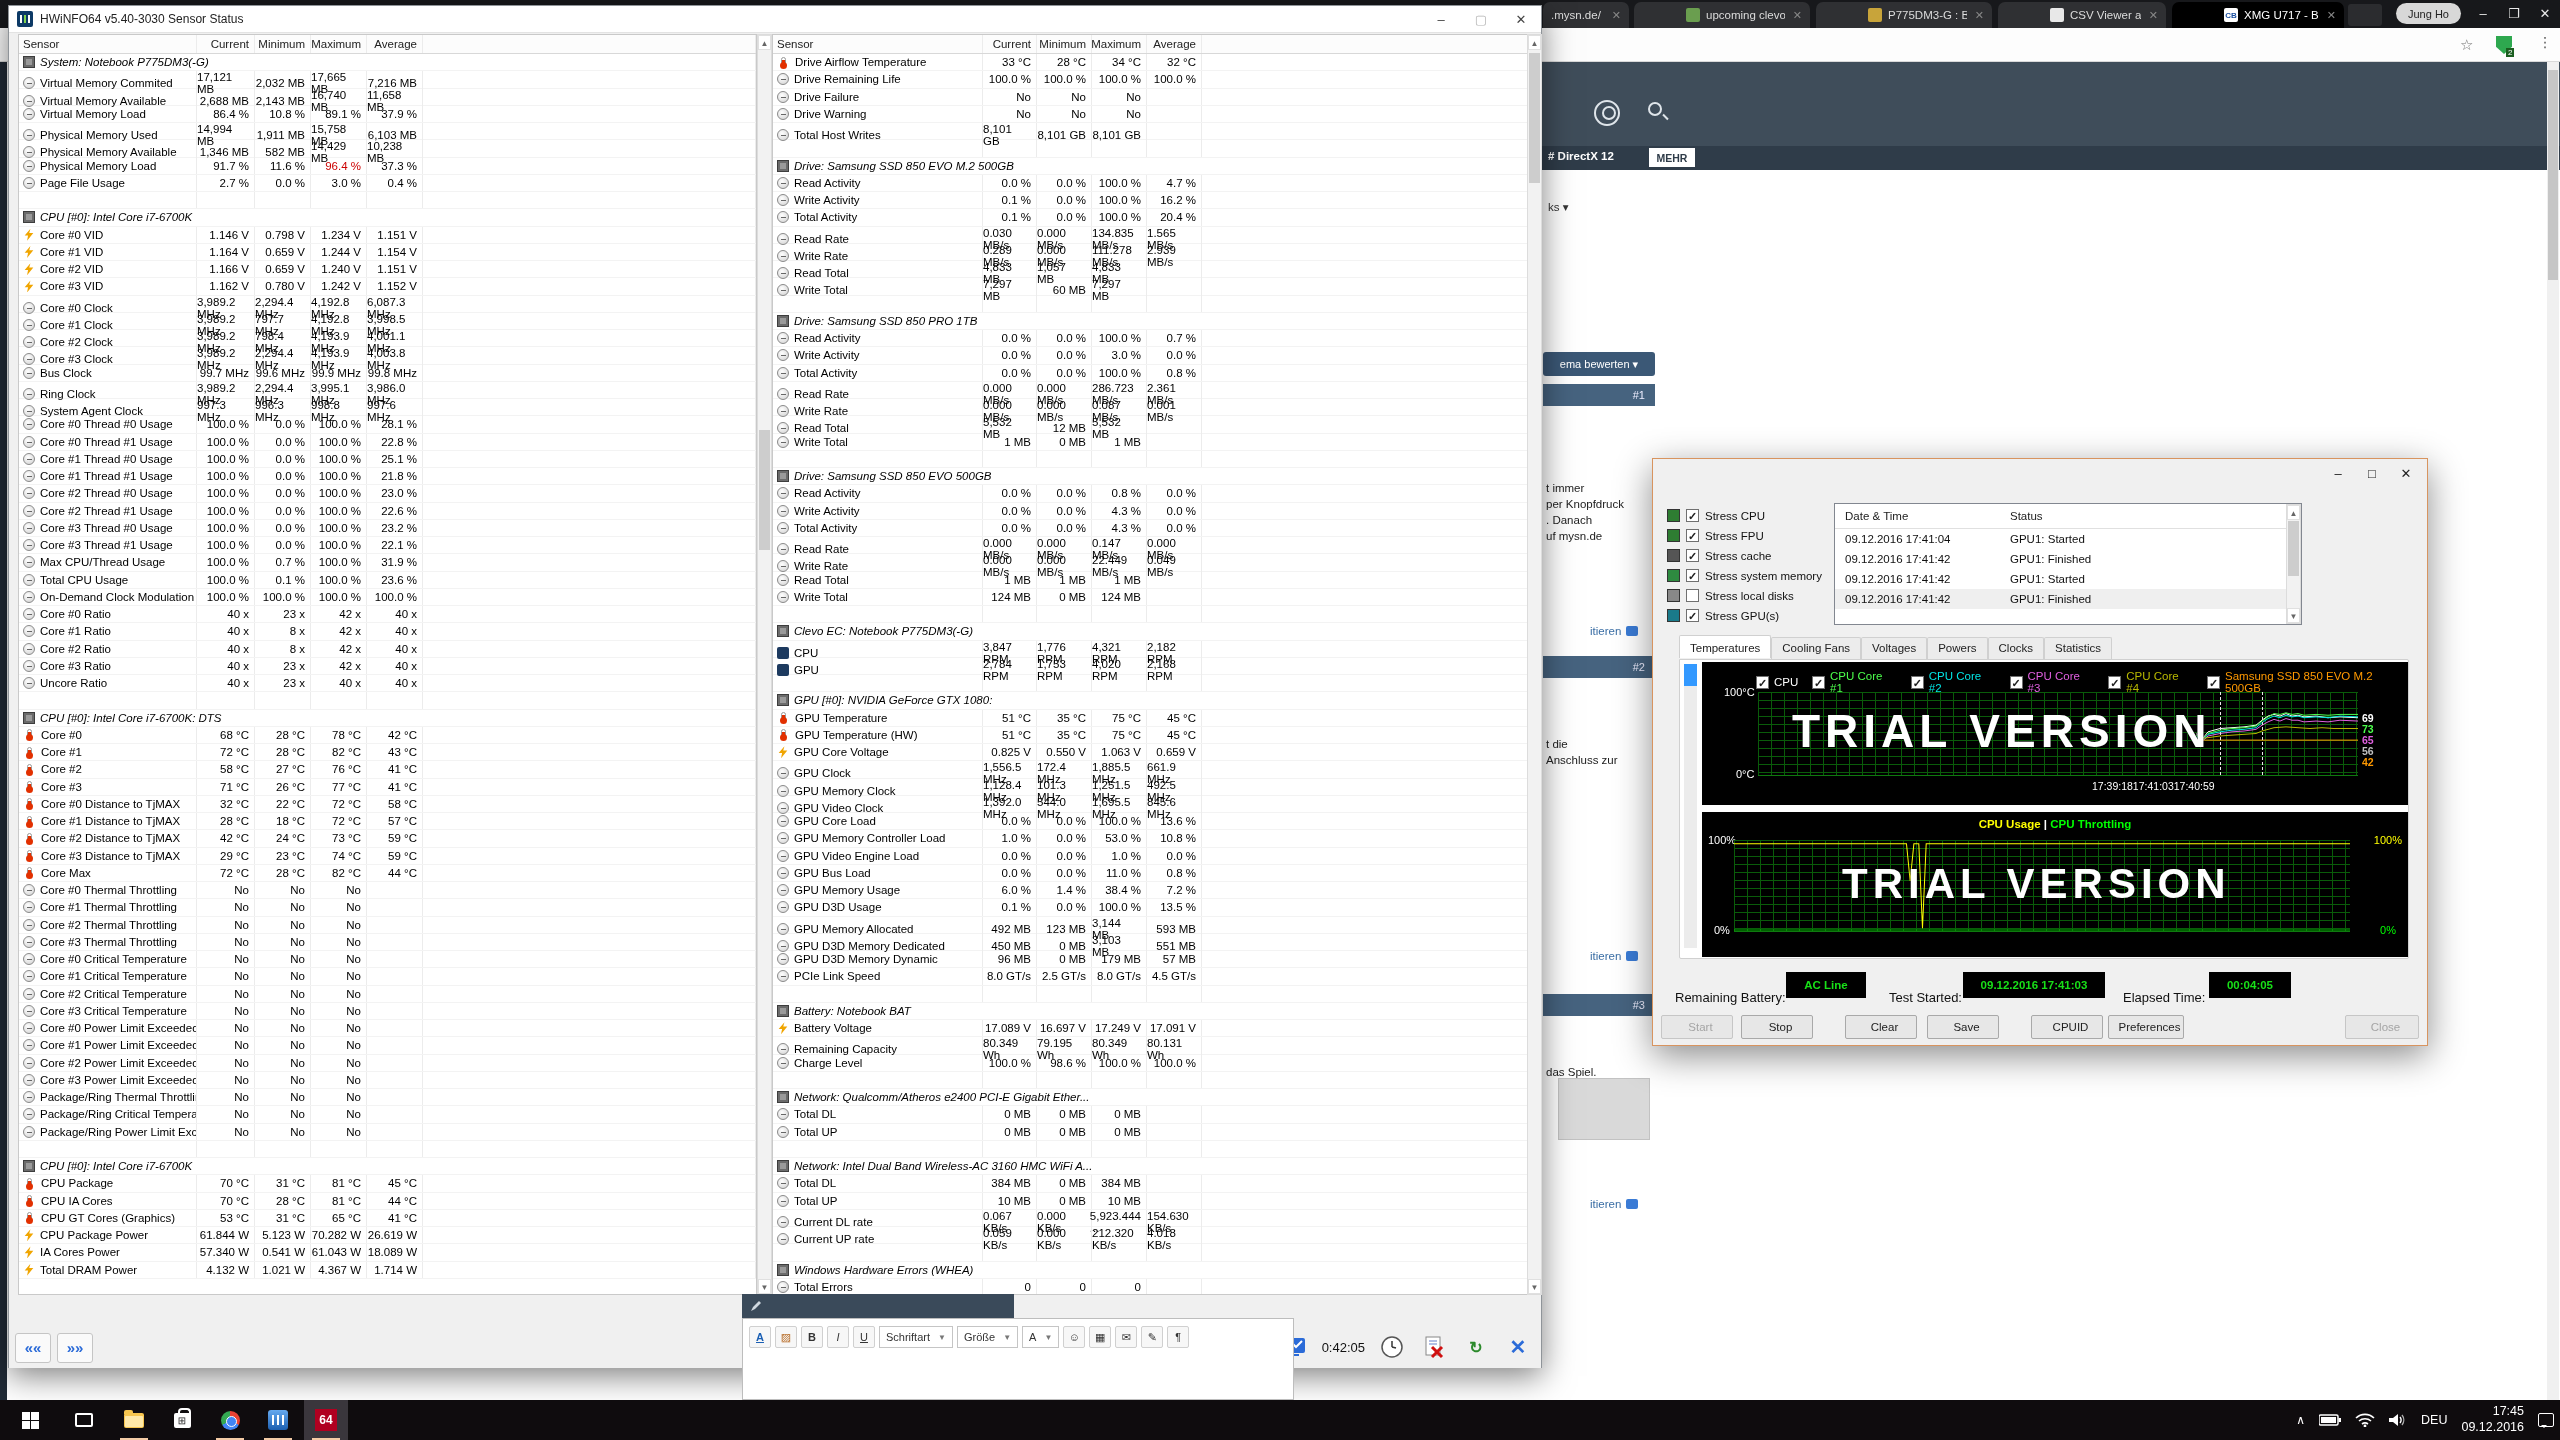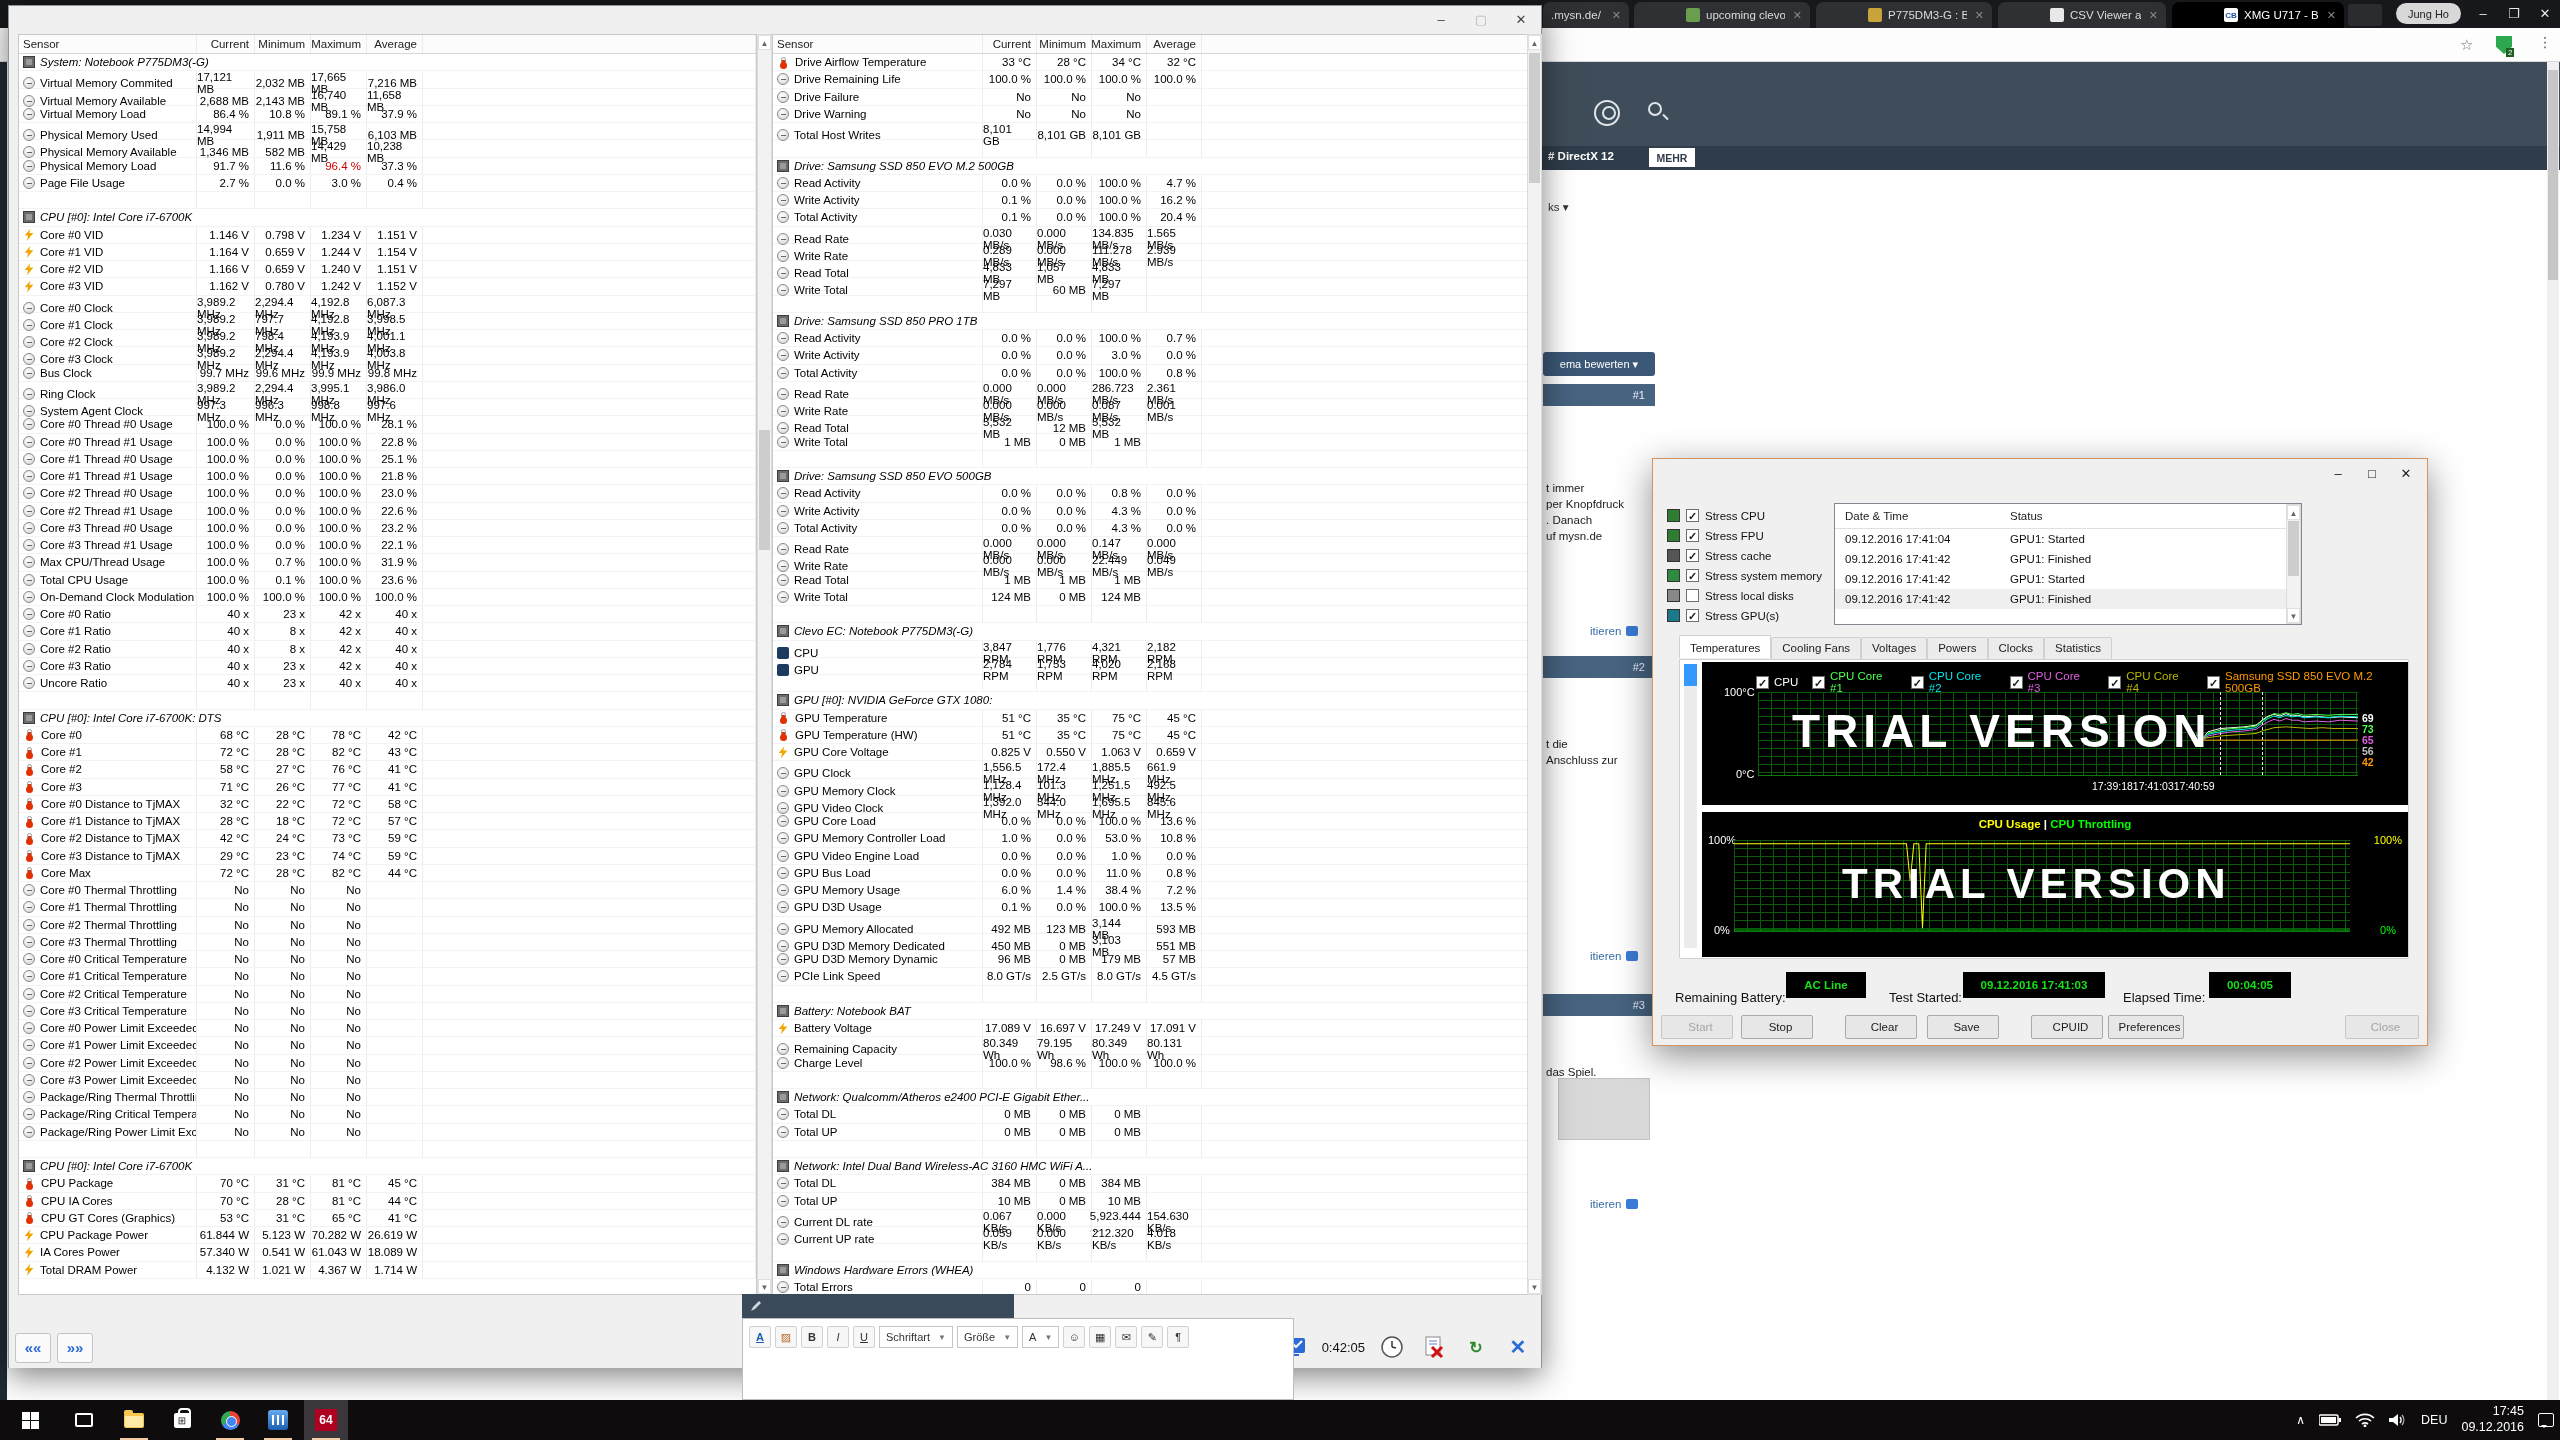--- a/index.html
+++ b/index.html
@@ -266,20 +266,24 @@
       <span class="bubble"></span>
     </div>
 
   <div class="graybox" style="left:1558px;top:1078px;width:92px;height:62px;"></div>
   <div id="forum-scroll">
       <div class="thumb"></div>
     </div>
 </div>
 
 <div id="hwinfo">
+  <div id="hw-titlebar">
+    <div id="hw-app-icon"></div>
+    <div id="hw-title">HWiNFO64 v5.40-3030 Sensor Status</div>
+  </div>
   <div class="hw-ctl" style="right:80px;">
       <span>–</span>
     </div>
   <div class="hw-ctl dim" style="right:40px;">
       <span>▢</span>
     </div>
   <div class="hw-ctl" style="right:0;">
       <span>✕</span>
     </div>
 

